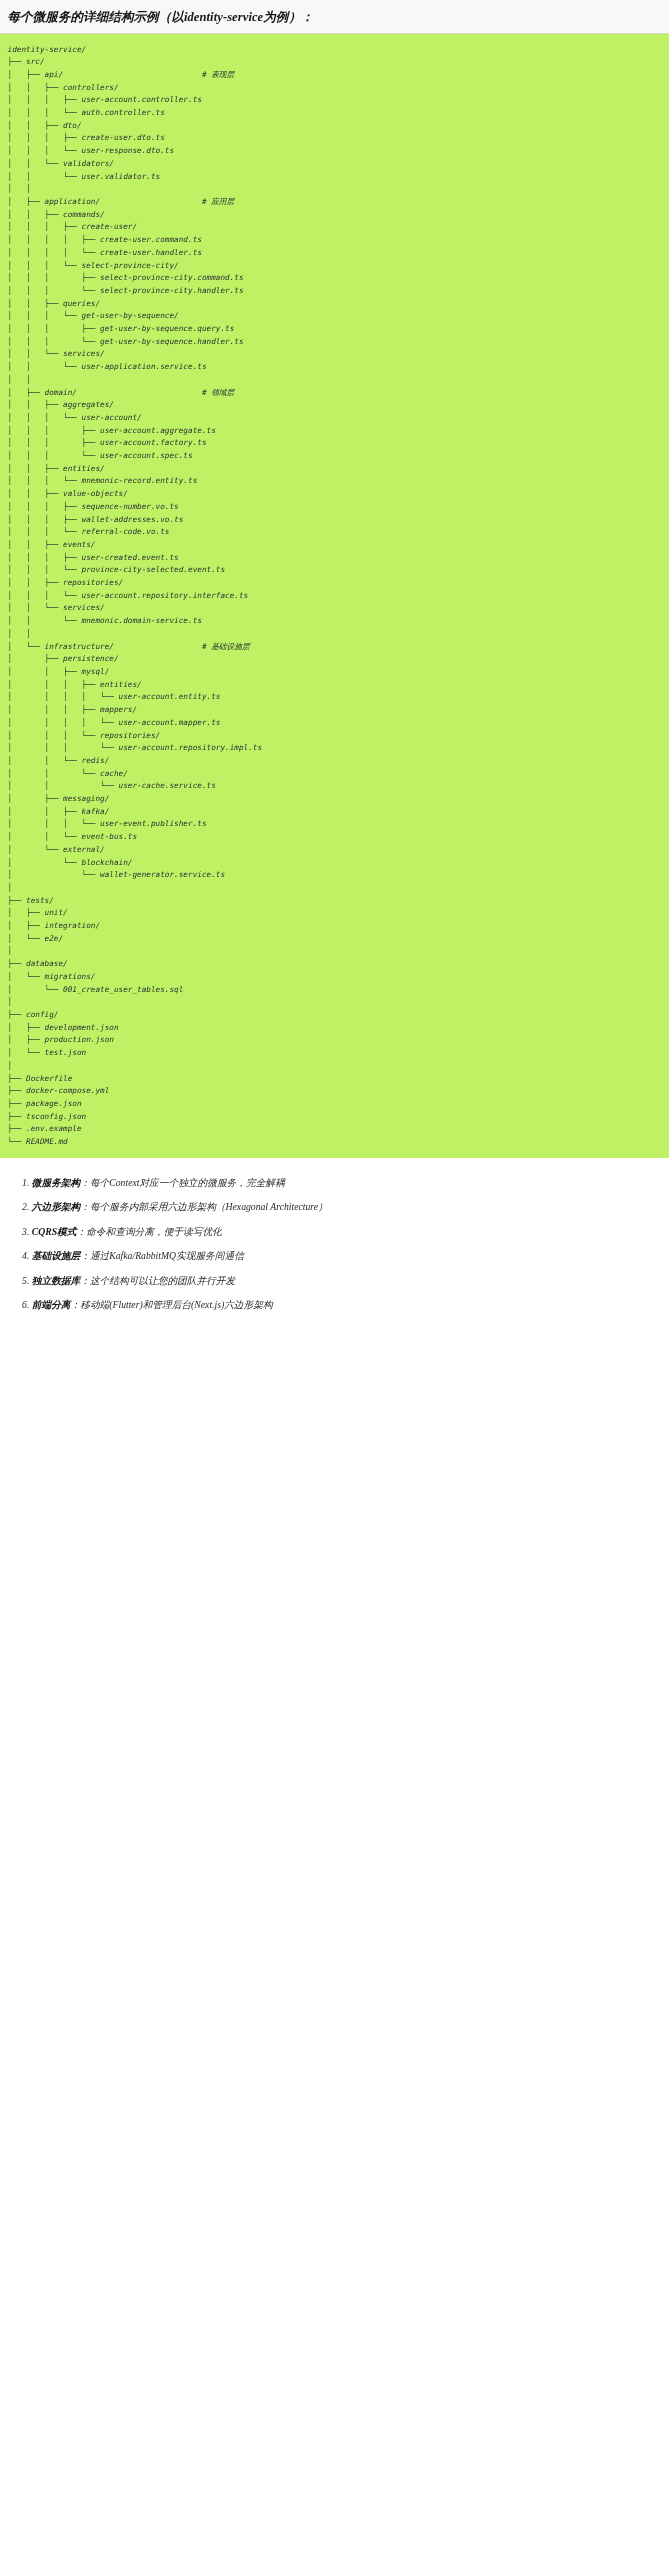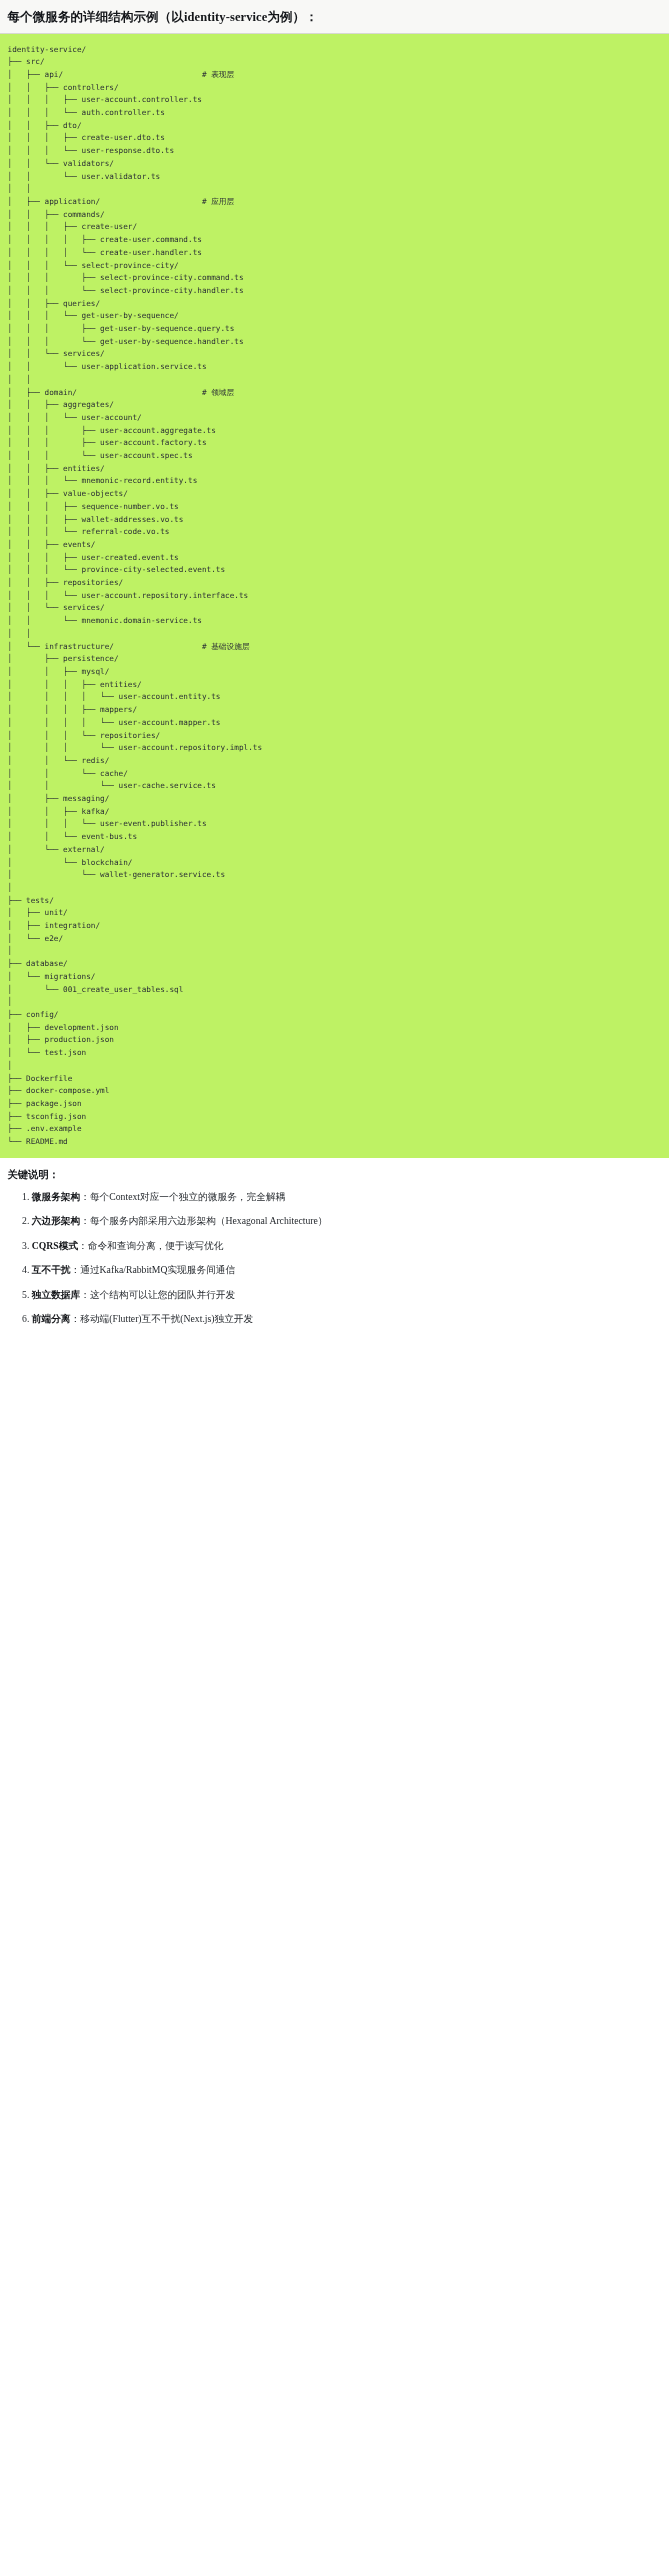--- a/index.html
+++ b/index.html
@@ -10,20 +10,21 @@
   }
   body {
     width: 669px;
     font-family: "Liberation Serif", "DejaVu Serif", serif;
     color: #1f2328;
   }
   .page {
     width: 669px;
     box-sizing: border-box;
     background: #ffffff;
+    font-style: italic;
   }
 
   
   .title-band {
     background: #f8f8f6;
     border-bottom: 0.6px solid #d8d8d2;
     padding: 8.8px 7.5px 7.5px 7.5px;
     box-sizing: border-box;
   }
   .title-band h1 {
@@ -186,38 +187,37 @@
 │
 ├── Dockerfile
 ├── docker-compose.yml
 ├── package.json
 ├── tsconfig.json
 ├── .env.example
 └── README.md</pre>
   </div>
 
   <div class="keys">
-    <h2>关键说明：</h2>
     <ol class="key-list">
       <li>
         <b>微服务架构</b><span>：</span><span>每个Context对应一个独立的微服务，完全解耦</span>
       </li>
       <li>
         <b>六边形架构</b><span>：</span><span>每个服务内部采用六边形架构（Hexagonal Architecture）</span>
       </li>
       <li>
         <b>CQRS模式</b><span>：</span><span>命令和查询分离，便于读写优化</span>
       </li>
       <li>
-        <b>互不干扰</b><span>：</span><span>通过Kafka/RabbitMQ实现服务间通信</span>
+        <b>基础设施层</b><span>：</span><span>通过Kafka/RabbitMQ实现服务间通信</span>
       </li>
       <li>
         <b>独立数据库</b><span>：</span><span>这个结构可以让您的团队并行开发</span>
       </li>
       <li>
-        <b>前端分离</b><span>：</span><span>移动端(Flutter)互不干扰(Next.js)独立开发</span>
+        <b>前端分离</b><span>：</span><span>移动端(Flutter)和管理后台(Next.js)六边形架构</span>
       </li>
     </ol>
   </div>
 
 
 </div>
 
 
 </body></html>

